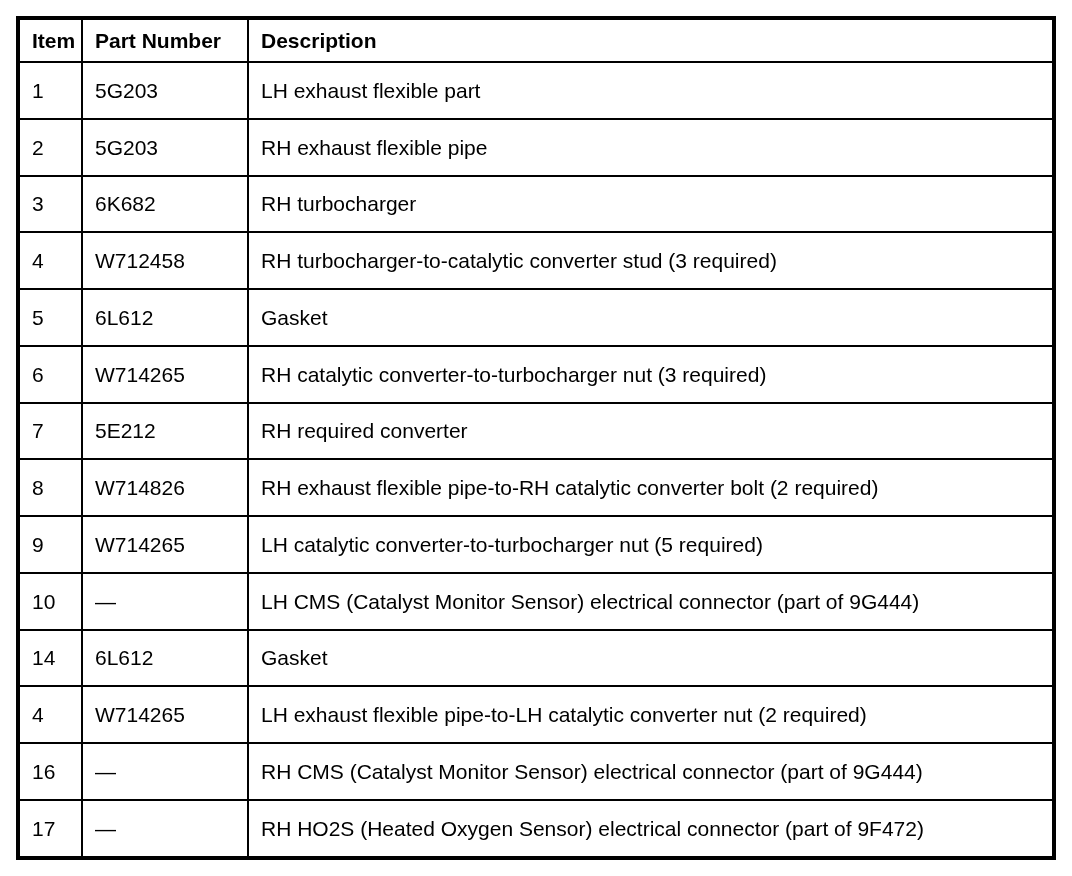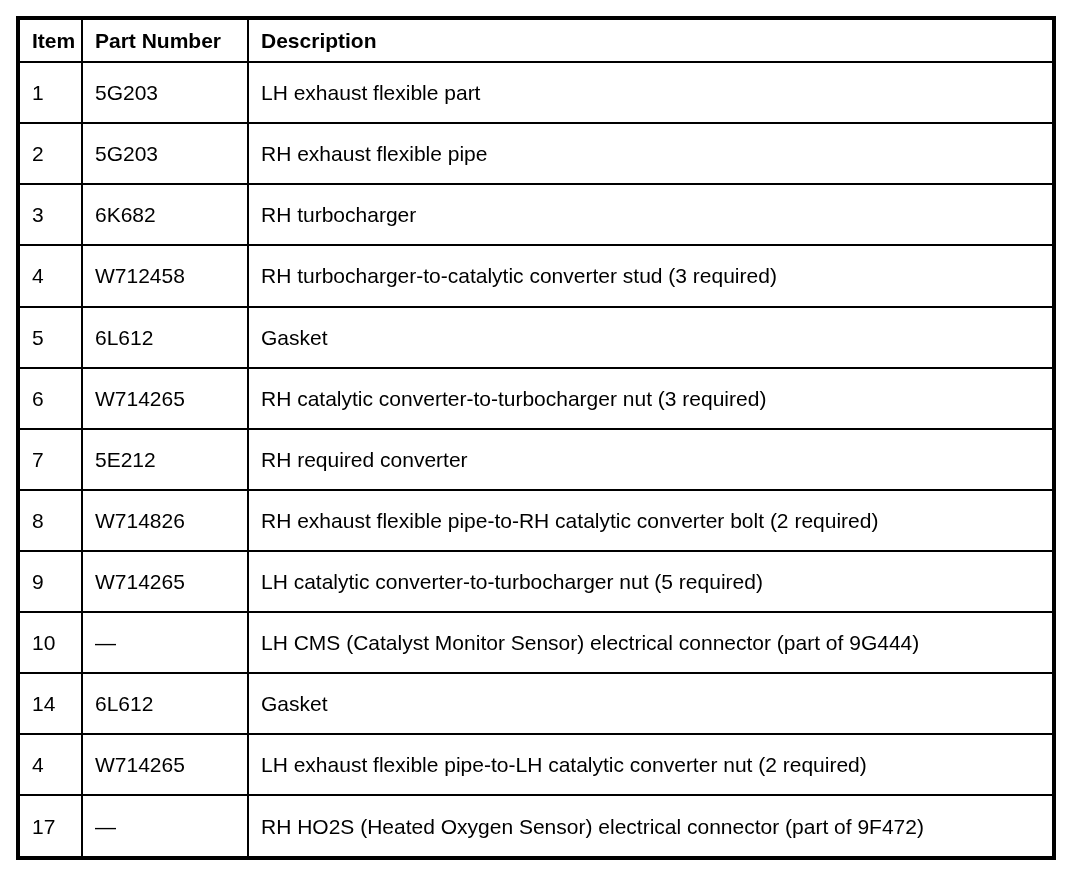--- a/index.html
+++ b/index.html
@@ -115,19 +115,24 @@
           <td>14</td>
           <td>6L612</td>
           <td>Gasket</td>
         </tr>
         <tr>
           <td>4</td>
           <td>W714265</td>
           <td>LH exhaust flexible pipe-to-LH catalytic converter nut (2 required)</td>
         </tr>
         <tr>
+          <td>16</td>
+          <td>—</td>
+          <td>RH CMS (Catalyst Monitor Sensor) electrical connector (part of 9G444)</td>
+        </tr>
+        <tr>
           <td>17</td>
           <td>—</td>
           <td>RH HO2S (Heated Oxygen Sensor) electrical connector (part of 9F472)</td>
         </tr>
       </tbody>
   </table>
 </div>
 
 </body></html>

